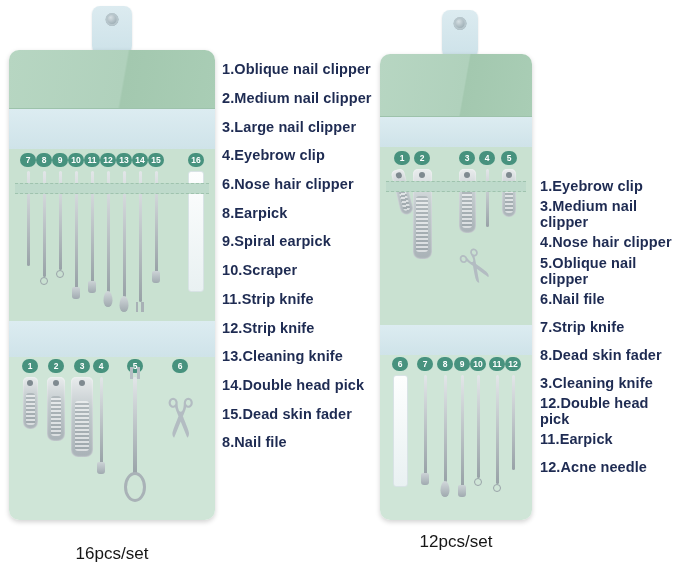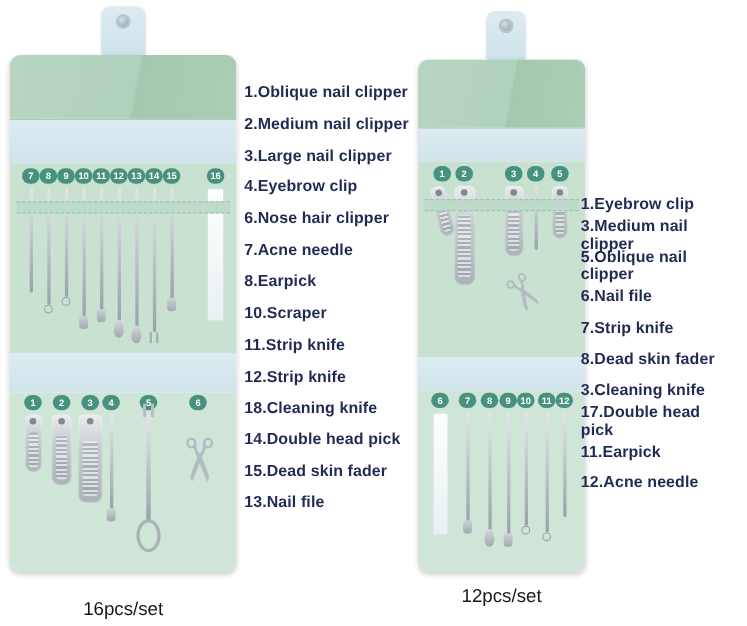--- a/index.html
+++ b/index.html
@@ -141,35 +141,35 @@
           <span class="tool-bar plier" style="height:98px"></span>
         </div>
         <div class="col" style="left:149px;top:2px;width:44px">
           <span class="badge">6</span>
           <span class="scissors" style="margin-top:14px">✂</span>
         </div>
       </div>
     </div>
   </div>
 
-  <div class="tool-list rows-16" style="left:222px;top:70px;width:158px">
+  <div class="tool-list rows-16" style="left:222px;top:55px;width:158px">
     <div class="row">1.Oblique nail clipper</div>
     <div class="row">2.Medium nail clipper</div>
     <div class="row">3.Large nail clipper</div>
     <div class="row">4.Eyebrow clip</div>
     <div class="row">6.Nose hair clipper</div>
-    <div class="row">7.Acne needle</div>
     <div class="row">8.Earpick</div>
+    <div class="row">9.Spiral earpick</div>
     <div class="row">10.Scraper</div>
     <div class="row">11.Strip knife</div>
     <div class="row">12.Strip knife</div>
-    <div class="row">18.Cleaning knife</div>
+    <div class="row">13.Cleaning knife</div>
     <div class="row">14.Double head pick</div>
     <div class="row">15.Dead skin fader</div>
-    <div class="row">13.Nail file</div>
+    <div class="row">8.Nail file</div>
   </div>
 
   <div class="case" style="left:380px;top:10px;width:152px;height:510px">
     <div class="tab" style="left:62px;width:36px">
       <span class="snap"></span>
     </div>
     <div class="case-body">
       <div class="flap" style="height:62px"></div>
       <div class="band" style="height:30px"></div>
 
@@ -226,29 +226,30 @@
           <span class="tool-bar tip-dot" style="height:109px"></span>
         </div>
         <div class="col" style="left:125px;top:2px">
           <span class="badge">12</span>
           <span class="tool-bar" style="height:95px"></span>
         </div>
       </div>
     </div>
   </div>
 
-  <div class="tool-list rows-12" style="left:528px;top:172px;width:136px">
+  <div class="tool-list rows-12" style="left:540px;top:172px;width:136px">
     <div class="row">1.Eyebrow clip</div>
     <div class="row">3.Medium nail clipper</div>
+    <div class="row">4.Nose hair clipper</div>
     <div class="row">5.Oblique nail clipper</div>
     <div class="row">6.Nail file</div>
     <div class="row">7.Strip knife</div>
     <div class="row">8.Dead skin fader</div>
     <div class="row">3.Cleaning knife</div>
-    <div class="row">17.Double head pick</div>
+    <div class="row">12.Double head pick</div>
     <div class="row">11.Earpick</div>
     <div class="row">12.Acne needle</div>
   </div>
 
   <div class="pcs" style="left:9px;width:206px;top:544px">16pcs/set</div>
   <div class="pcs" style="left:356px;width:200px;top:532px">12pcs/set</div>
 
 </div>
 
 </body></html>

